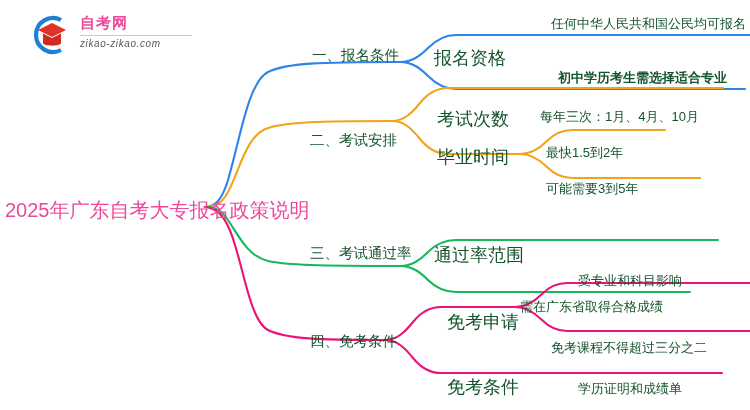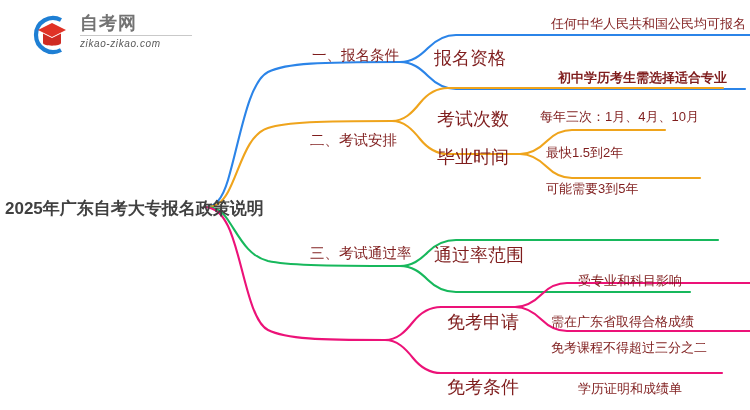--- a/index.html
+++ b/index.html
@@ -43,23 +43,23 @@
     width: 44px;
     height: 42px;
   }
   .logo-text {
     position: absolute;
     left: 52px;
     top: 1px;
     width: 118px;
   }
   .logo-cn {
-    font-size: 18px;
+    font-size: 15px;
     font-weight: bold;
-    color: #737373;
+    color: #ec4899;
     letter-spacing: 1px;
     line-height: 20px;
     white-space: nowrap;
   }
   .logo-rule {
     width: 112px;
     height: 1px;
     background: #c9c9c9;
     margin: 2px 0 2px 0;
   }
@@ -67,28 +67,28 @@
     font-size: 10px;
     color: #5a5a5a;
     letter-spacing: 0.6px;
     white-space: nowrap;
     font-style: italic;
   }
 
   
   .node {
     position: absolute;
-    color: #7f1d1d;
+    color: #14532d;
     white-space: nowrap;
     line-height: 1;
   }
   .node-root {
-    font-size: 17px;
-    font-weight: bold;
-    color: #404040;
+    font-size: 20px;
+    font-weight: normal;
+    color: #ec4899;
   }
   .node-l1 {
     font-size: 14.5px;
     margin-left: 17px;
   }
   .node-l2 {
     font-size: 18px;
   }
   .node-l3 {
     font-size: 13px;
@@ -162,19 +162,20 @@
   <div class="node node-l2" style="left:437px; top:110px;">考试次数</div>
   <div class="node node-l3" style="left:540px; top:110px;">每年三次：1月、4月、10月</div>
   <div class="node node-l2" style="left:437px; top:148px;">毕业时间</div>
   <div class="node node-l3" style="left:546px; top:146px;">最快1.5到2年</div>
   <div class="node node-l3" style="left:546px; top:182px;">可能需要3到5年</div>
 
   <div class="node node-l1" style="left:293px; top:246px;">三、考试通过率</div>
   <div class="node node-l2" style="left:434px; top:246px;">通过率范围</div>
   <div class="node node-l3" style="left:578px; top:274px;">受专业和科目影响</div>
 
+  <div class="node node-l1" style="left:293px; top:334px;">四、免考条件</div>
   <div class="node node-l2" style="left:447px; top:313px;">免考申请</div>
-  <div class="node node-l3" style="left:551px; top:300px;margin-top:15px;">需在广东省取得合格成绩</div>
+  <div class="node node-l3" style="left:520px; top:300px;">需在广东省取得合格成绩</div>
   <div class="node node-l3" style="left:551px; top:341px;">免考课程不得超过三分之二</div>
   <div class="node node-l2" style="left:447px; top:378px;">免考条件</div>
   <div class="node node-l3" style="left:578px; top:382px;">学历证明和成绩单</div>
 
 </div>
 
 </body></html>

